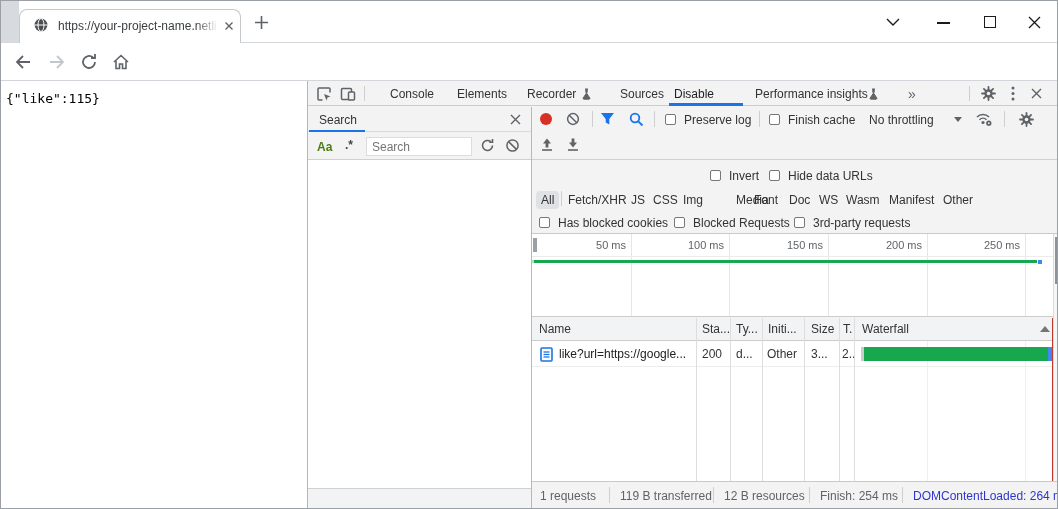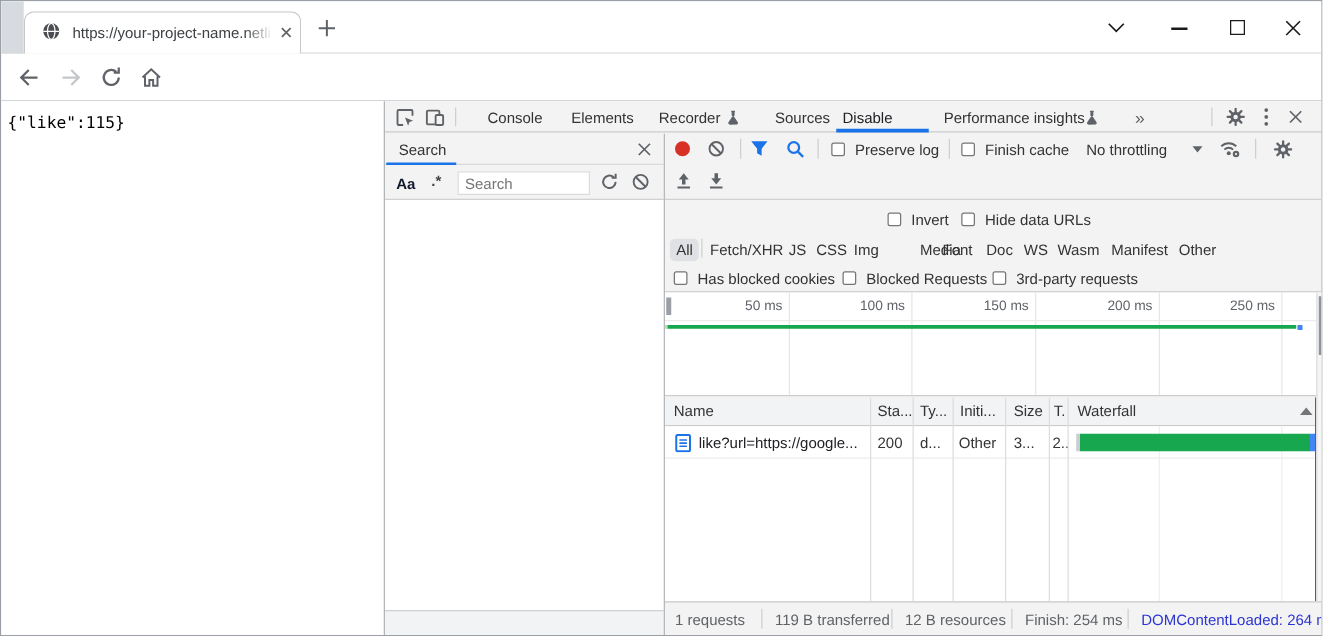--- a/index.html
+++ b/index.html
@@ -189,21 +189,21 @@
       <div class="abs" style="left:0;top:0;width:223px;height:25px;border-bottom:1px solid #dadada;">
         <span class="t" style="left:11px;top:6px;">Search</span>
         <span class="abs" style="left:1px;top:23px;width:56px;height:2px;background:#1a73e8;"></span>
         <span class="abs" style="left:201px;top:6px;">
           <svg width="13" height="13" viewBox="0 0 13 13">
               <path d="M2 2 L11 11 M11 2 L2 11" stroke="#5f6368" stroke-width="1.4"></path>
             </svg>
         </span>
       </div>
       <div class="abs" style="left:0;top:26px;width:223px;height:27px;border-bottom:1px solid #d0d0d0;">
-        <span class="t" style="left:9px;top:7px;font-weight:bold;color:#0f172a;">Aa</span>
+        <span class="t" style="left:9px;top:7px;font-weight:bold;color:#4d7c0f;">Aa</span>
         <span class="t" style="left:37px;top:5px;font-weight:bold;color:#444;">.*</span>
         <input class="abs" style="left: 58px; top: 4px; width: 106px; height: 19px; border: 1px solid rgb(220, 220, 220); background: rgb(255, 255, 255); font-size: 12px; padding: 0px 5px; font-family: &quot;Liberation Sans&quot;, sans-serif; color: rgb(51, 51, 51); outline: none;" placeholder="Search">
         <span class="abs" style="left:172px;top:5px;">
           <svg width="15" height="15" viewBox="0 0 15 15">
               <path d="M12.5 7.5 a5 5 0 1 1 -1.7-3.8" fill="none" stroke="#5f6368" stroke-width="1.6"></path>
               <path d="M12.5 1 V4.2 H9.3" fill="none" stroke="#5f6368" stroke-width="1.6"></path>
             </svg>
         </span>
         <span class="abs" style="left:197px;top:5px;">
           <svg width="15" height="15" viewBox="0 0 15 15">

